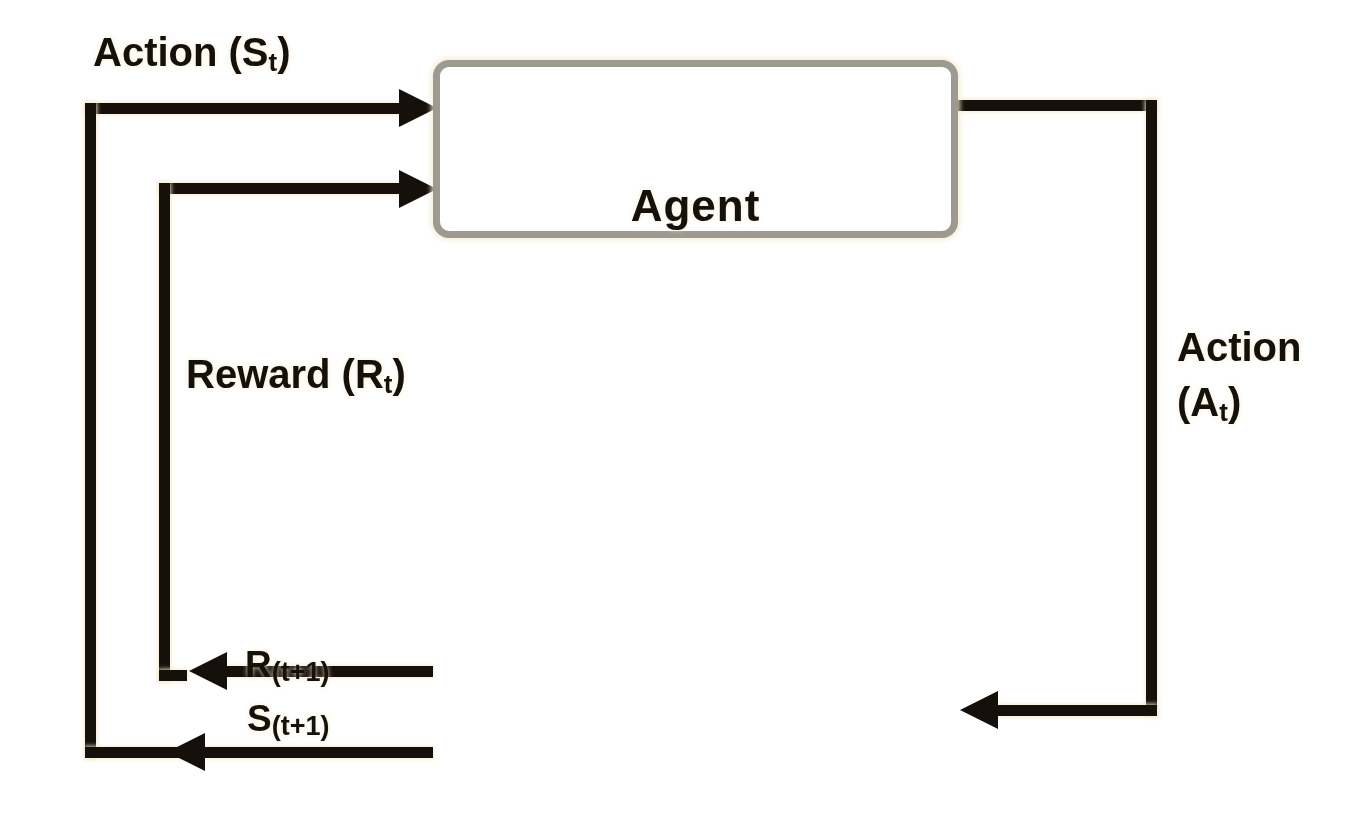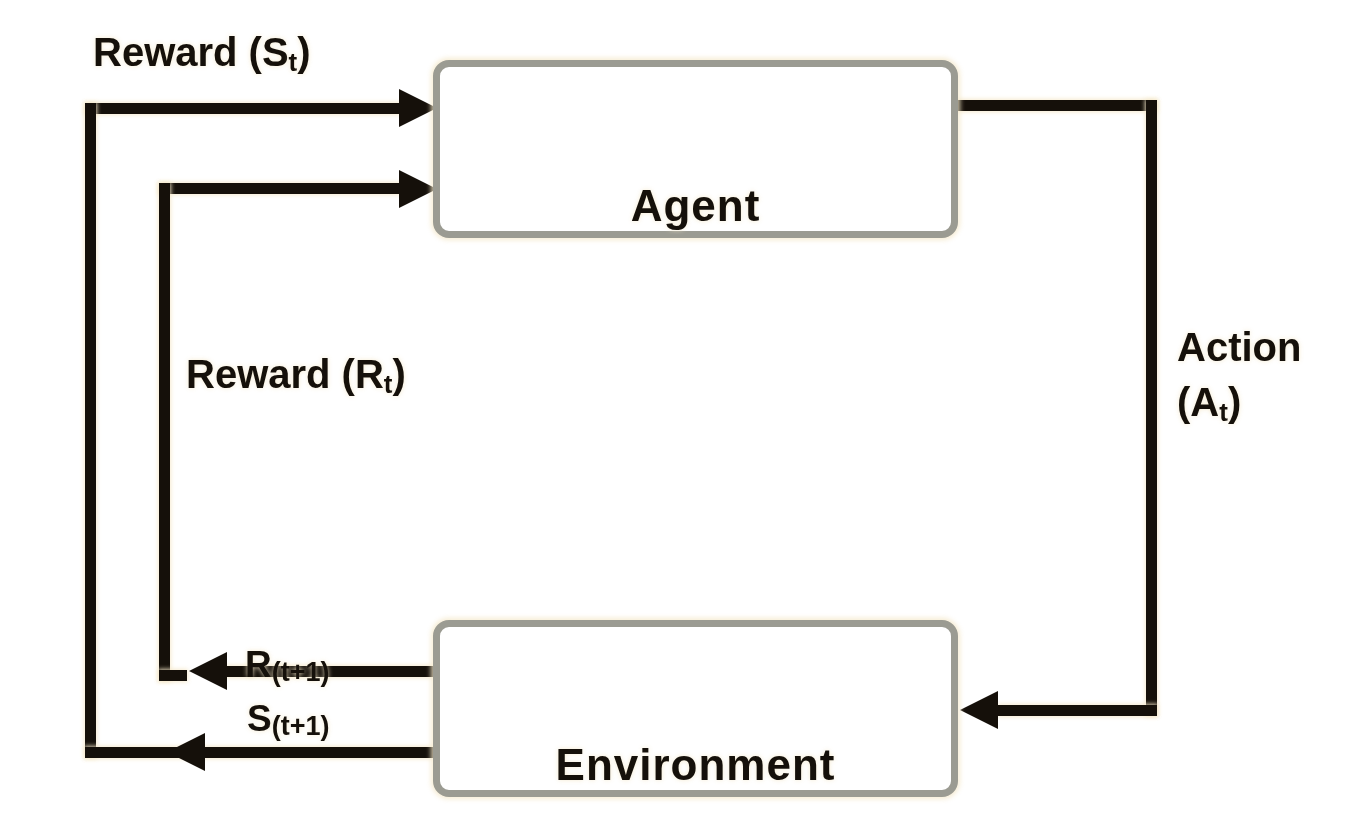--- a/index.html
+++ b/index.html
@@ -108,26 +108,23 @@
 
   <div class="ah ah-right ah-state"></div>
   <div class="ah ah-right ah-reward"></div>
   <div class="ah ah-left ah-reward-next"></div>
   <div class="ah ah-left ah-state-next"></div>
   <div class="ah ah-left ah-action"></div>
 
   <div class="node node-agent">
     <span class="node-label">Agent</span>
   </div>
-  <div class="node node-environment">
-    <span class="node-label">Environment</span>
-  </div>
 
   <div class="edge-label lbl-state">
-    <span>Reward (S</span><span class="sub">t</span><span>)</span>
+    <span>Action (S</span><span class="sub">t</span><span>)</span>
   </div>
 
   <div class="edge-label lbl-reward">
     <span>Reward (R</span><span class="sub">t</span><span>)</span>
   </div>
 
   <div class="edge-label lbl-action">
     <div>Action</div>
     <div><span>(A</span><span class="sub">t</span><span>)</span></div>
   </div>

